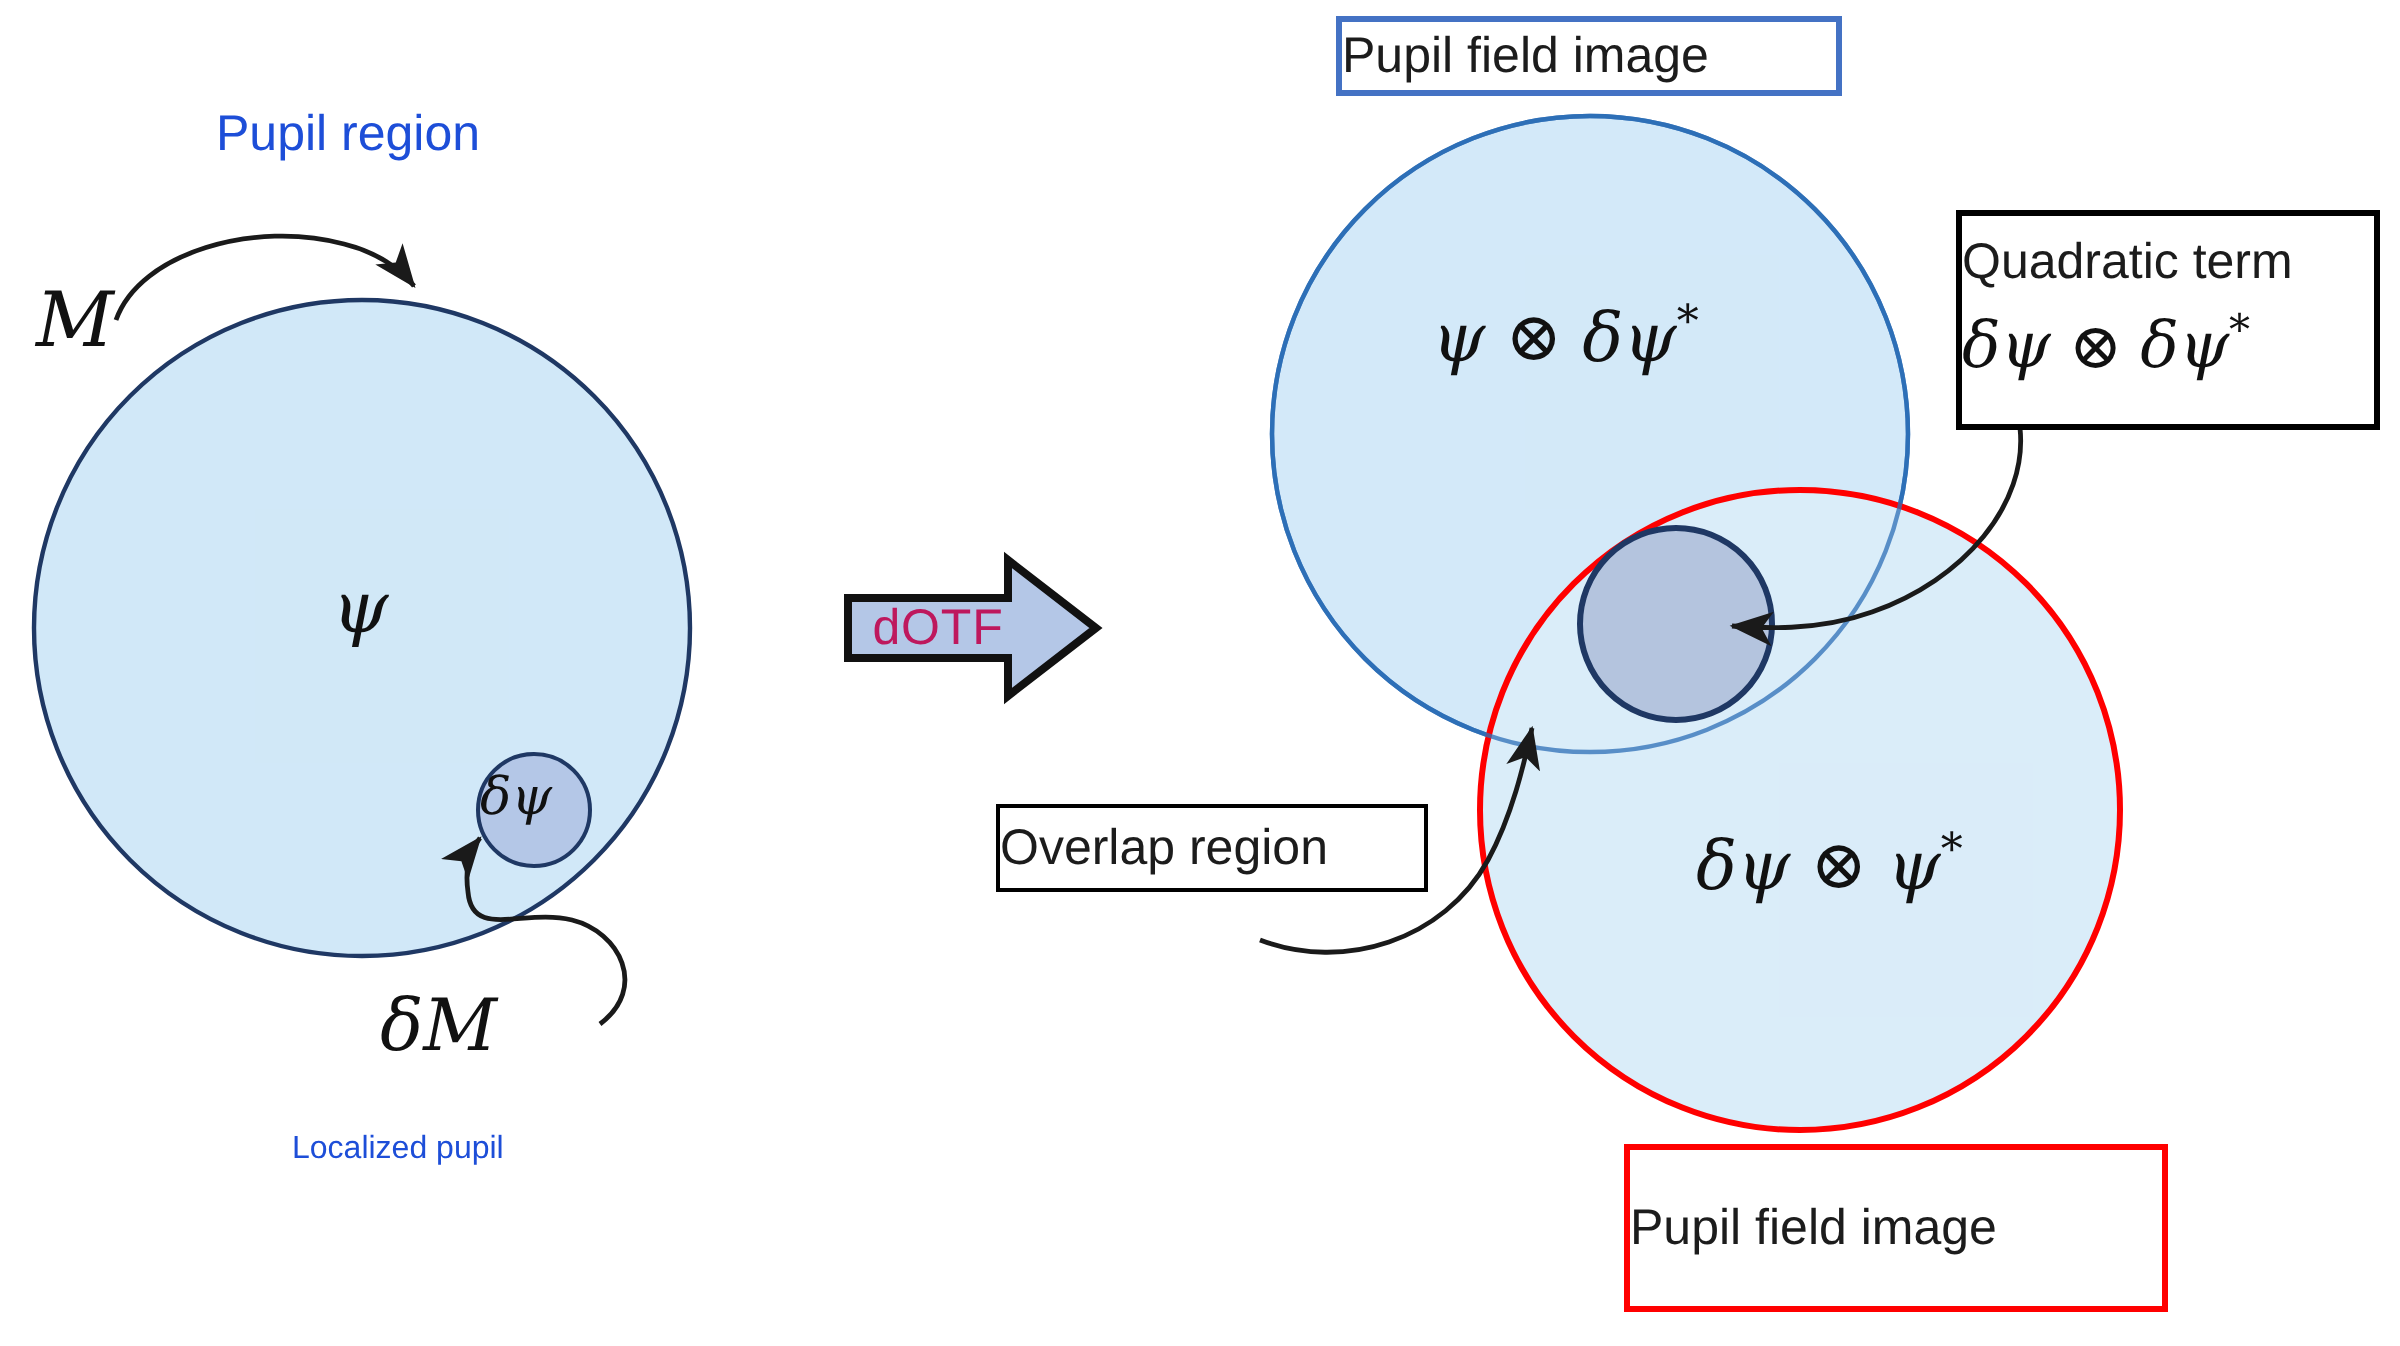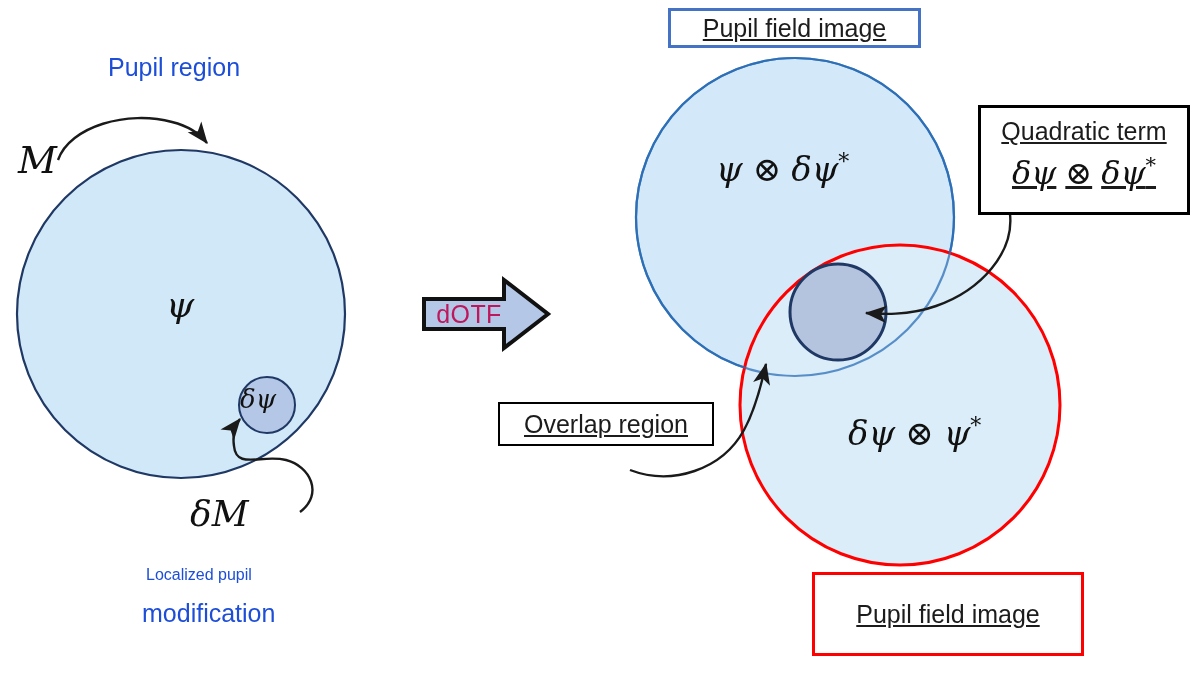--- a/index.html
+++ b/index.html
@@ -48,23 +48,22 @@
   }
   .boxed {
     position: absolute;
     background: #ffffff;
     box-sizing: border-box;
     text-align: center;
     font-family: "Liberation Sans", sans-serif;
     color: #1c1c1c;
     display: flex;
     flex-direction: column;
-    align-items: center;
+    align-items: flex-start;
     justify-content: center;
-    text-decoration: underline;
   }
   .boxed .sub {
     display: block;
   }
   .arrow-block {
     position: absolute;
     display: flex;
     align-items: center;
     justify-content: center;
   }
@@ -180,21 +179,20 @@
 
   <div class="math-label" style="left:18px; top:140px; font-size:38px;">M</div>
 
   <div class="math-label" style="left:166px; top:285px; font-size:36px;">ψ</div>
 
   <div class="math-label" style="left:240px; top:385px; font-size:26px;">δψ</div>
 
   <div class="math-label" style="left:190px; top:494px; font-size:36px;">δM</div>
 
   <div class="plain-label" style="left:146px; top:565px; font-size:16px;">Localized pupil</div>
-  <div class="plain-label" style="left:142px; top:598px; font-size:25px;">modification</div>
 
   <div class="math-label" style="left:716px; top:150px; font-size:34px;">
     <span>ψ</span><span class="op" style="margin:0 10px;">⊗</span><span>δψ</span><span class="star" style="vertical-align:super; font-size:22px;">*</span>
   </div>
 
   <div class="math-label" style="left:848px; top:414px; font-size:34px;">
     <span>δψ</span><span class="op" style="margin:0 10px;">⊗</span><span>ψ</span><span class="star" style="vertical-align:super; font-size:22px;">*</span>
   </div>
 
   <div class="boxed" style="left:668px; top:8px; width:253px; height:40px;

